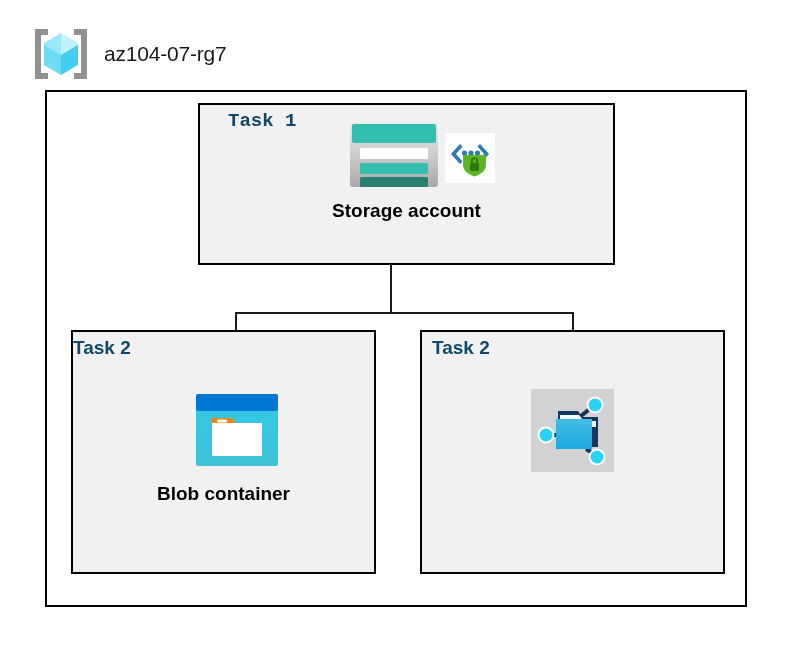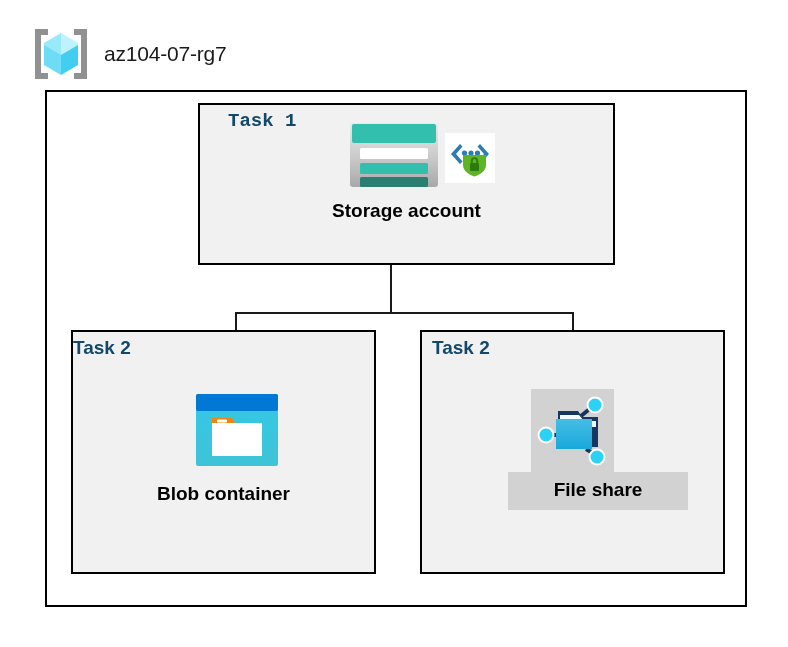--- a/index.html
+++ b/index.html
@@ -253,15 +253,14 @@
       <path d="M26 24 L45 24 L50 30 L62 30 L62 36 L26 36 Z" fill="#f2fbff"></path>
 
       <path d="M22 28 L58 28 L58 58 L22 58 Z" fill="url(#folderGrad)"></path>
 
       <circle cx="61" cy="14" r="7.5" fill="#2ad2f5" stroke="#ffffff" stroke-width="2"></circle>
       <circle cx="12" cy="44" r="7.5" fill="#2ad2f5" stroke="#ffffff" stroke-width="2"></circle>
       <circle cx="63" cy="66" r="7.5" fill="#2ad2f5" stroke="#ffffff" stroke-width="2"></circle>
     </svg>
   </div>
 
-  <div class="node-caption" id="fileshare-caption">File share</div>
 
 </div>
 
 </body></html>

